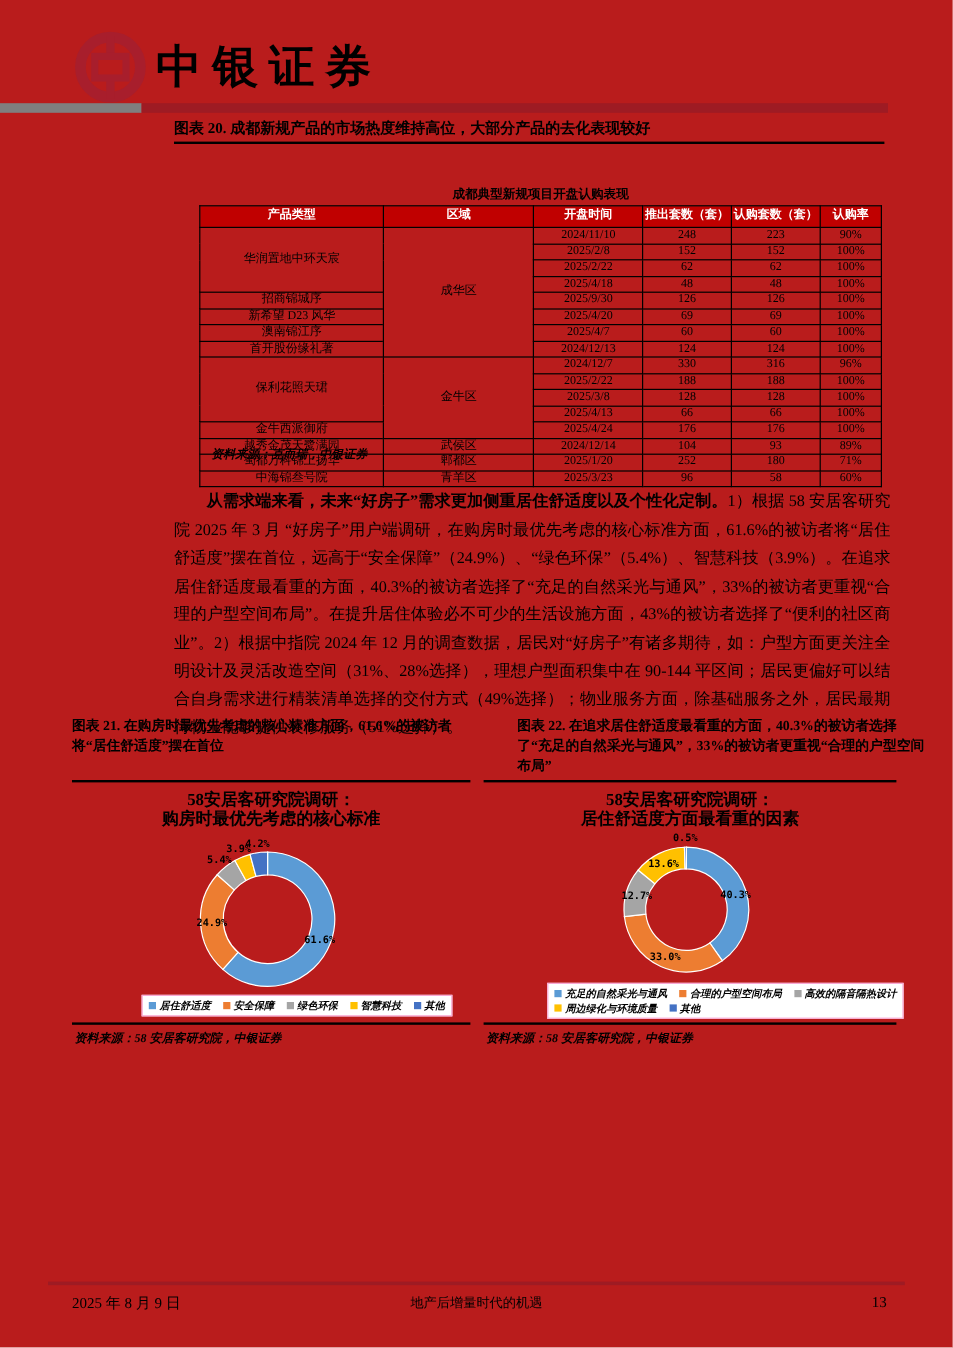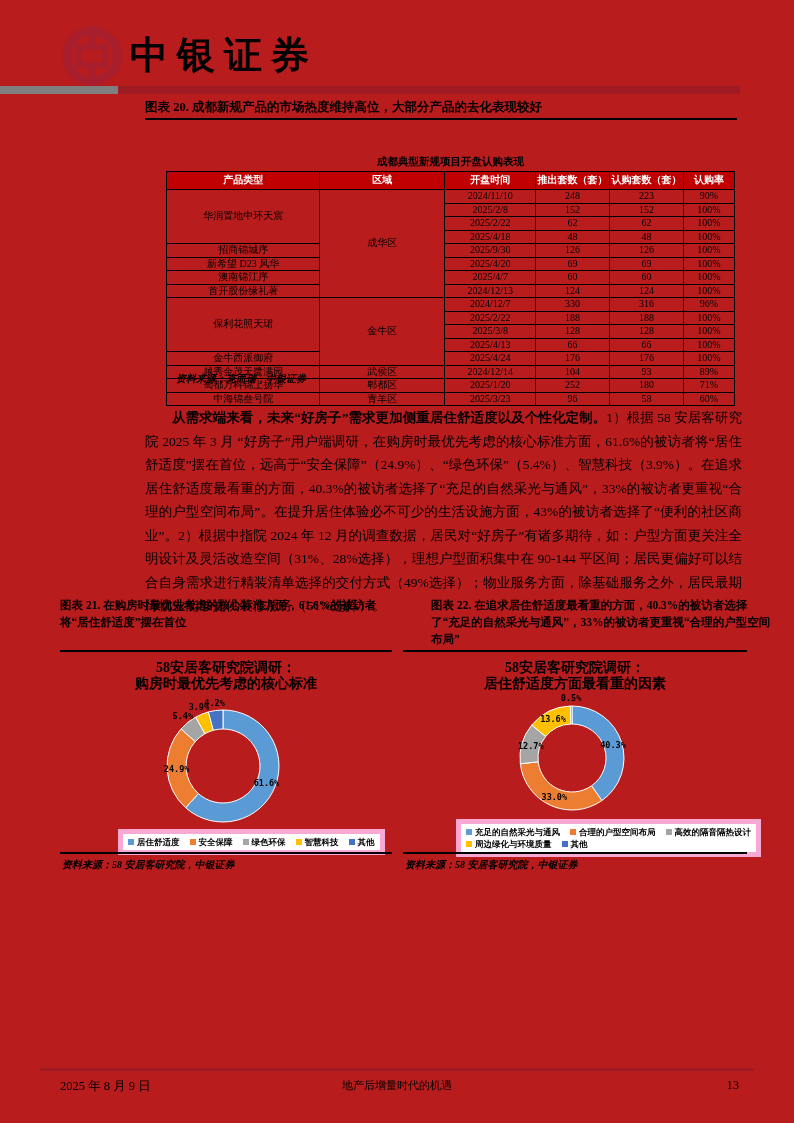--- a/index.html
+++ b/index.html
@@ -37,22 +37,22 @@
   .chart-rule-top21 { position:absolute; left:60px;  top:650px; width:332px; height:1.5px; background:#000; }
   .chart-rule-top22 { position:absolute; left:403px; top:650px; width:344px; height:1.5px; background:#000; }
   .chart-box { position:absolute; top:652px; height:200px; }
   .chart-box21 { left:60px;  width:332px; }
   .chart-box22 { left:403px; width:344px; }
   .chart-title { position:absolute; top:8px; left:0; width:100%; text-align:center;
                  font-weight:700; font-size:14px; line-height:16px; }
   .donut-svg { position:absolute; left:0; top:0; }
   .donut-label { font-size:8.5px; font-weight:700; fill:#000;
                  font-family:"DejaVu Sans Mono","Liberation Mono",monospace; }
-  .legend-box { position:absolute; border:5px solid #f9a8d4; background:#fff;
-                padding:2px 5px; font-size:8.5px; font-weight:700; }
+  .legend-box { position:absolute; border:1px solid #f9a8d4; background:#fff;
+                padding:2px 5px; font-size:8.5px; font-weight:700;font-style:italic; }
   .legend-box21 { left:58px; top:177px; }
   .legend-box22 { left:53px; top:167px; }
   .legend-row { display:flex; align-items:center; gap:10px; line-height:12px; }
   .legend-item { display:flex; align-items:center; gap:3px; white-space:nowrap; }
   .legend-marker { width:6px; height:6px; display:inline-block; }
   .chart-rule-bot21 { position:absolute; left:60px;  top:852px; width:332px; height:1.5px; background:#000; }
   .chart-rule-bot22 { position:absolute; left:403px; top:852px; width:344px; height:1.5px; background:#000; }
   .chart-source { position:absolute; top:858px; font-size:10px; font-weight:700; font-style:italic; }
   .chart-source21 { left:62px; }
   .chart-source22 { left:405px; }

